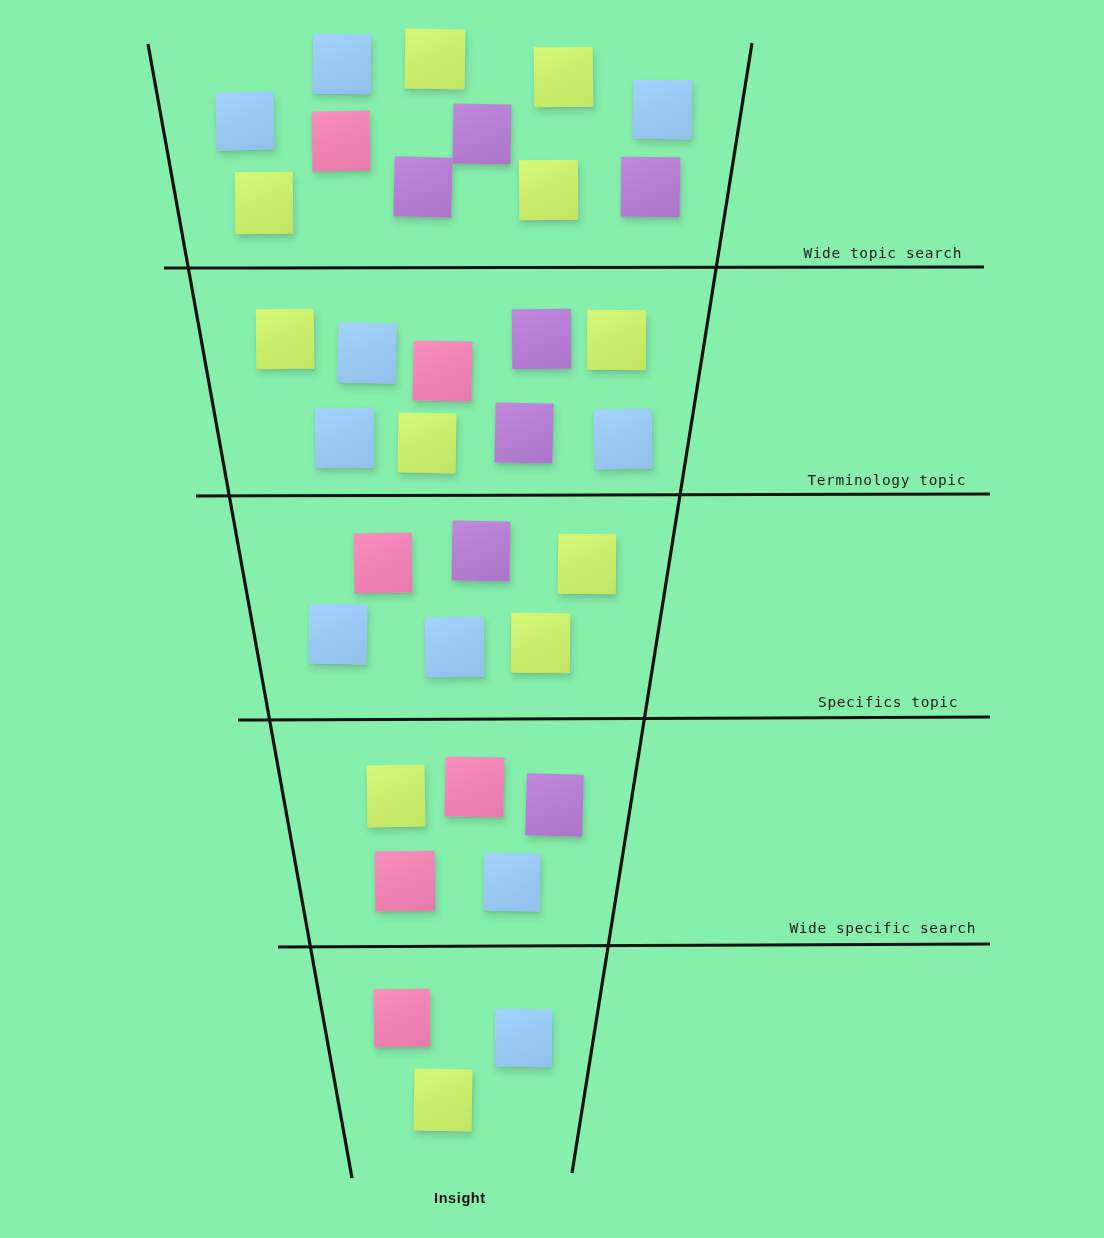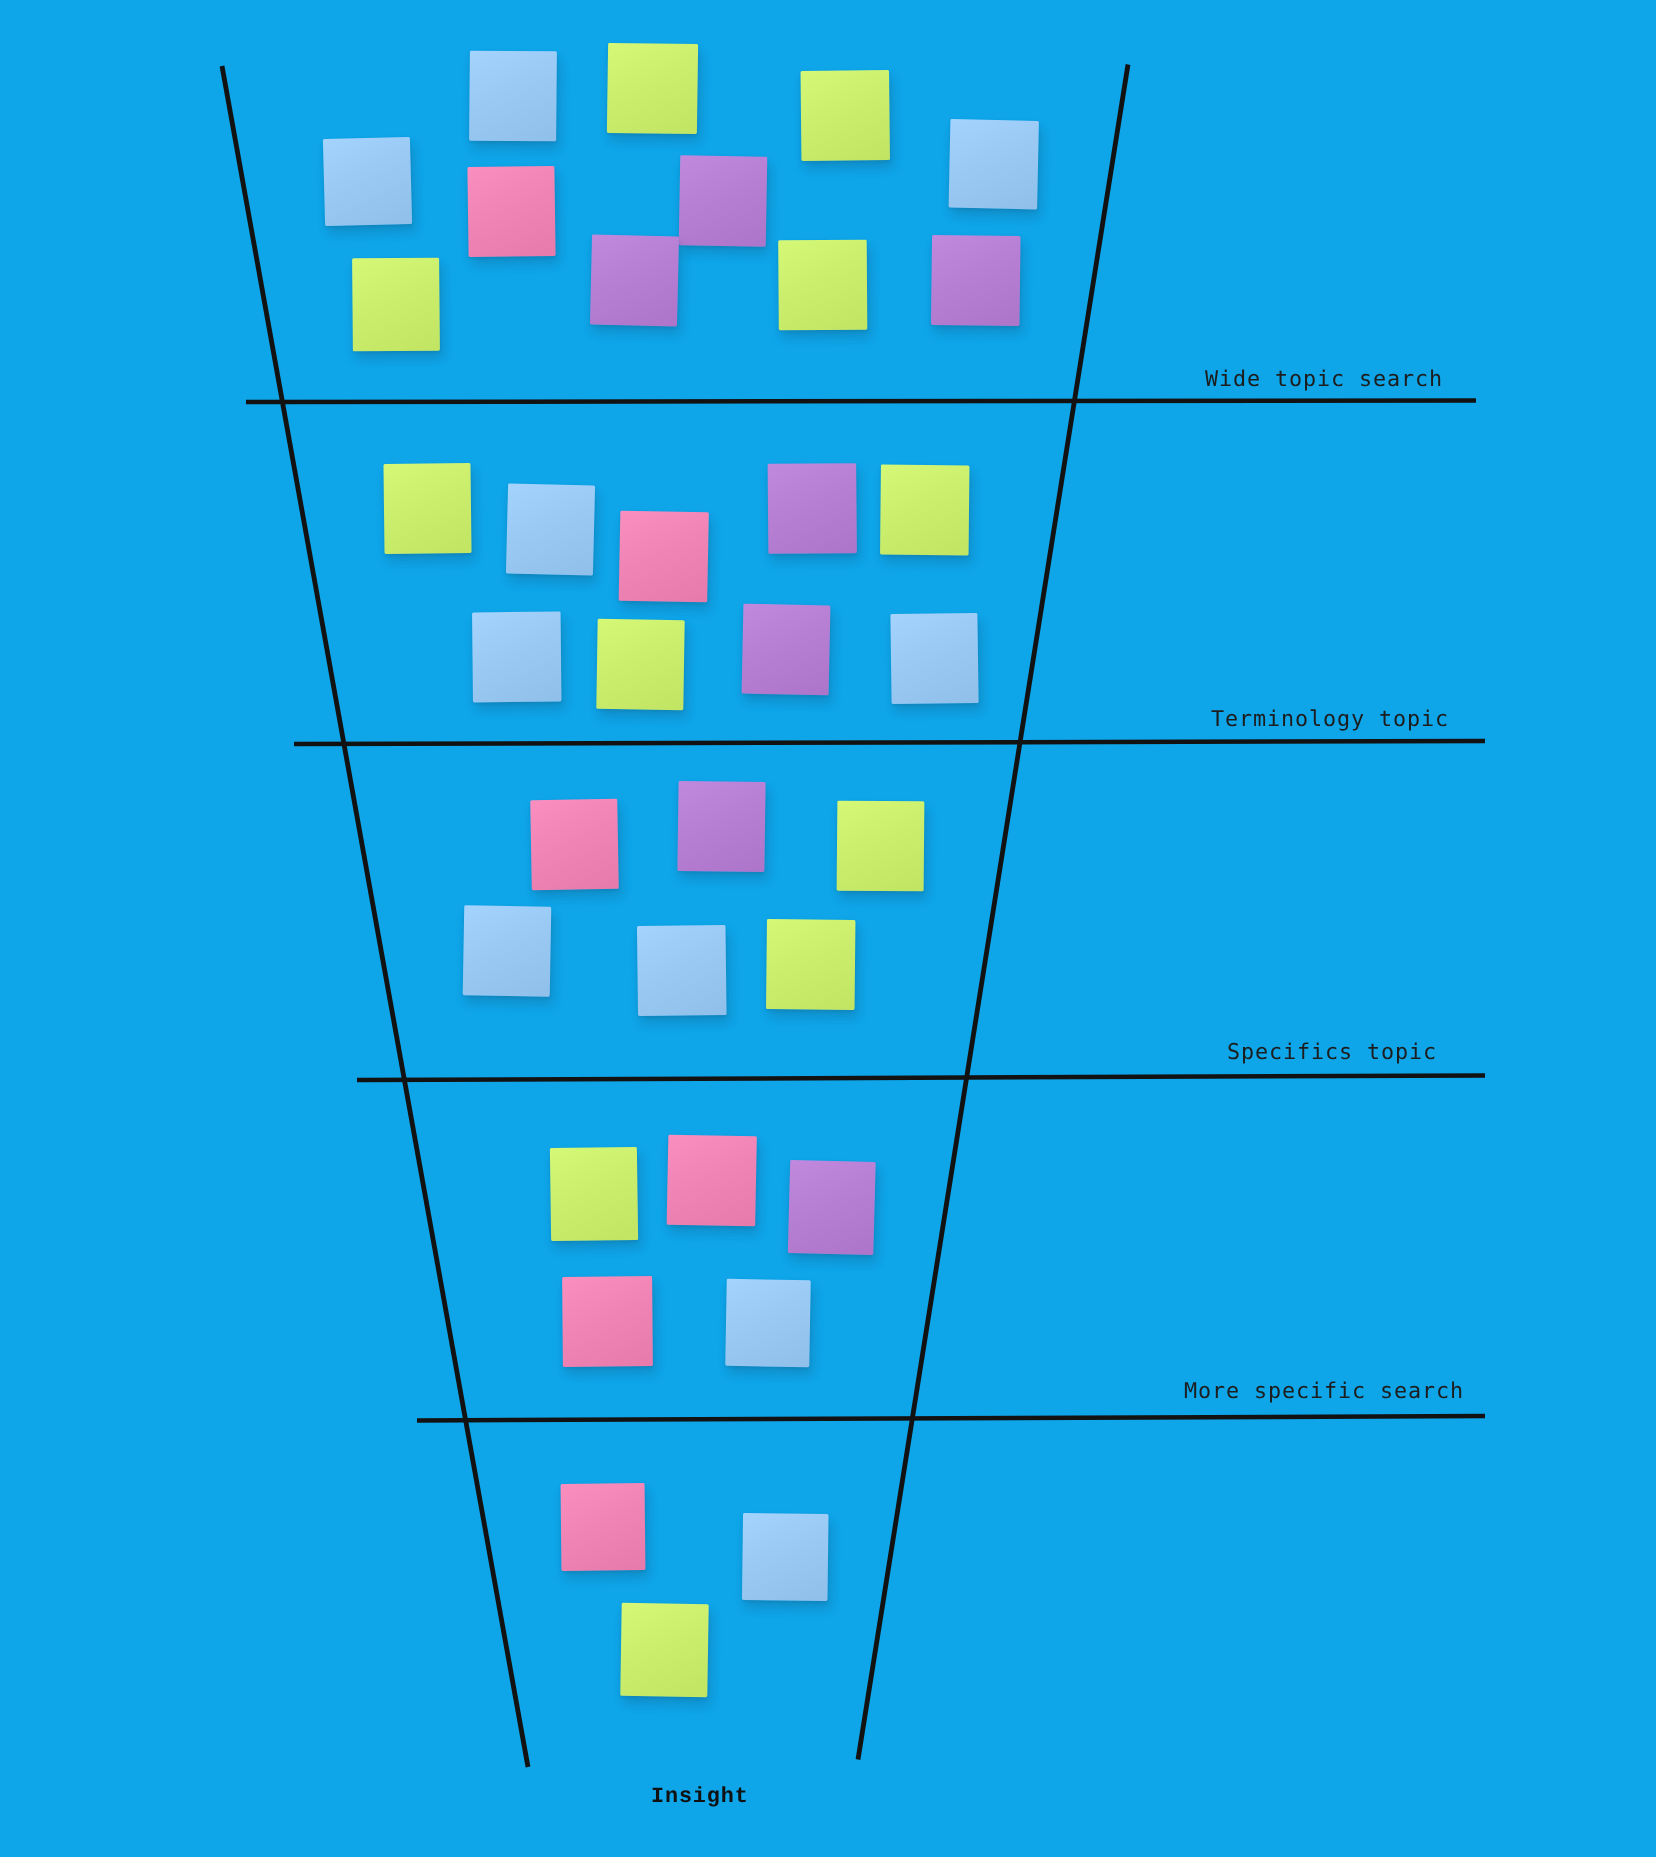--- a/index.html
+++ b/index.html
@@ -13,21 +13,21 @@
     height: 1238px;
     position: relative;
     overflow: hidden;
     font-family: "DejaVu Sans Mono", "Liberation Mono", monospace;
   }
   #canvas {
     position: absolute;
     left: 0; top: 0;
     width: 1104px;
     height: 1238px;
-    background: #0ea5e9;
+    background: #86efac;
   }
   #funnel-svg {
     position: absolute;
     left: 0; top: 0;
     width: 1104px;
     height: 1238px;
     pointer-events: none;
   }
   .note {
     position: absolute;
@@ -38,21 +38,21 @@
     position: absolute;
     font-family: "DejaVu Sans Mono", "Liberation Mono", monospace;
     font-size: 14.5px;
     letter-spacing: 0.6px;
     color: #1d1d1d;
     white-space: nowrap;
     text-align: right;
   }
   #insight-label {
     position: absolute;
-    font-family: Liberation Mono, monospace;
+    font-family: Liberation Sans, sans-serif;
     font-size: 14.5px;
     font-weight: bold;
     letter-spacing: 0.6px;
     color: #111111;
     white-space: nowrap;
   }
 </style>
 </head>
 <body>
 
@@ -105,18 +105,18 @@
       <div class="note" style="left: 484px; top: 853px; width: 56px; height: 58px; transform: rotate(1deg); background: linear-gradient(155deg, rgb(164, 211, 254) 0%, rgb(154, 201, 244) 45%, rgb(144, 191, 234) 100%); box-shadow: rgba(30, 30, 40, 0.17) 2px 5px 7px, rgba(30, 30, 40, 0.1) 0px 1px 2px;"></div>
       <div class="note" style="left: 374px; top: 989px; width: 56px; height: 58px; transform: rotate(-0.6deg); background: linear-gradient(155deg, rgb(250, 142, 191) 0%, rgb(240, 132, 181) 45%, rgb(230, 122, 171) 100%); box-shadow: rgba(30, 30, 40, 0.17) 2px 5px 7px, rgba(30, 30, 40, 0.1) 0px 1px 2px;"></div>
       <div class="note" style="left: 495px; top: 1009px; width: 57px; height: 58px; transform: rotate(0.7deg); background: linear-gradient(155deg, rgb(164, 211, 254) 0%, rgb(154, 201, 244) 45%, rgb(144, 191, 234) 100%); box-shadow: rgba(30, 30, 40, 0.17) 2px 5px 7px, rgba(30, 30, 40, 0.1) 0px 1px 2px;"></div>
       <div class="note" style="left: 414px; top: 1069px; width: 58px; height: 62px; transform: rotate(0.9deg); background: linear-gradient(155deg, rgb(214, 248, 119) 0%, rgb(204, 238, 109) 45%, rgb(194, 228, 99) 100%); box-shadow: rgba(30, 30, 40, 0.17) 2px 5px 7px, rgba(30, 30, 40, 0.1) 0px 1px 2px;"></div>
     </div>
 
   <div id="labels-layer">
       <div class="stage-label" style="left: 0px; width: 962px; top: 245px;">Wide topic search</div>
       <div class="stage-label" style="left: 0px; width: 966px; top: 472px;">Terminology topic</div>
       <div class="stage-label" style="left: 0px; width: 958px; top: 694px;">Specifics topic</div>
-      <div class="stage-label" style="left: 0px; width: 976px; top: 920px;">More specific search</div>
+      <div class="stage-label" style="left: 0px; width: 976px; top: 920px;">Wide specific search</div>
     </div>
 
   <div id="insight-label" style="left: 434px; top: 1190px;">Insight</div>
 
 </div>
 
 </body></html>

